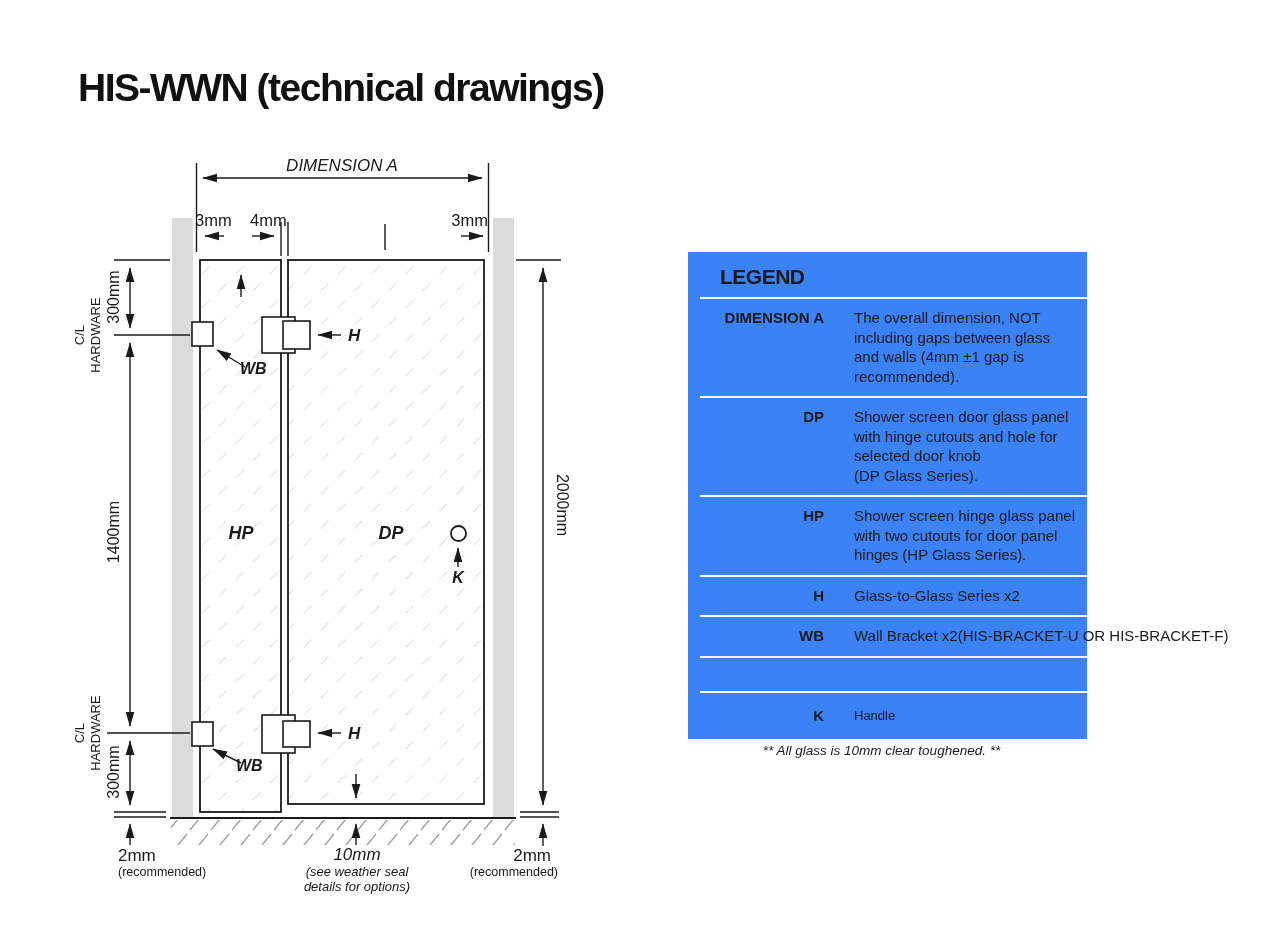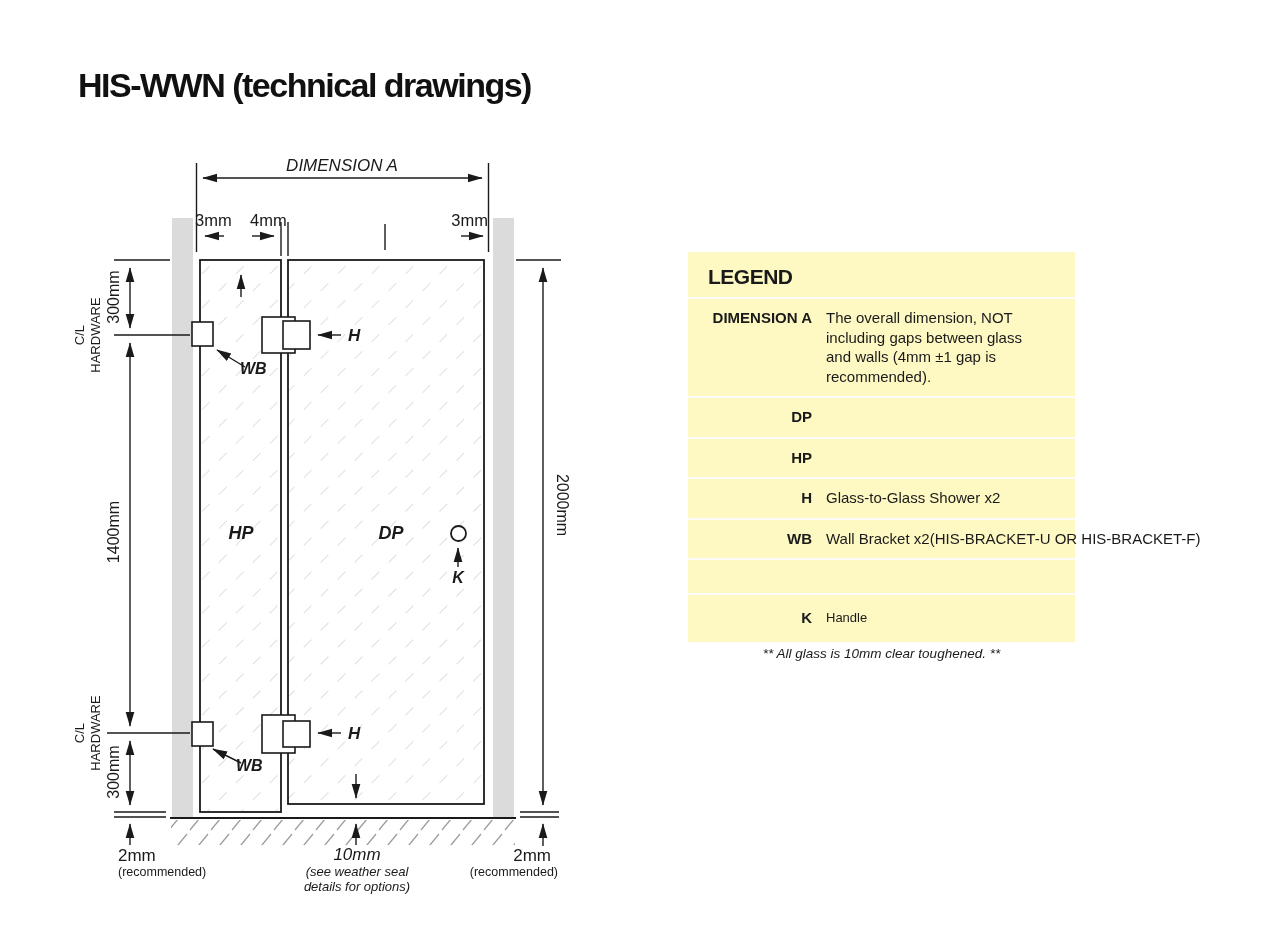--- a/index.html
+++ b/index.html
@@ -2,47 +2,47 @@
 <html><head>
 <meta charset="utf-8">
 <style>
   html,body{margin:0;padding:0;}
   body{
     width:1285px;height:944px;position:relative;background:#ffffff;
     font-family:"Liberation Sans", sans-serif;color:#1a1a1a;overflow:hidden;
   }
   .page-title{
     position:absolute;left:78px;top:66px;margin:0;
-    font-size:34px;font-weight:bold;letter-spacing:-1.5px;color:#111;
+    font-size:39px;font-weight:bold;letter-spacing:-1.5px;color:#111;
   }
   
   #drawing-svg{position:absolute;left:0;top:0;width:660px;height:944px;}
   .t{font-family:"Liberation Sans",sans-serif;fill:#1a1a1a;}
   .it{font-style:italic;}
   .b{font-weight:bold;}
   .ln{stroke:#1a1a1a;stroke-width:1.4;fill:none;}
   .thick{stroke-width:1.9;}
   
   .legend-wrap{position:absolute;left:688px;top:252px;width:387px;}
-  .legend-panel{background:#fef9c3;width:387px;}
+  .legend-panel{background:#3b82f6;width:387px;padding-left:12px;}
   .legend-header{
     font-size:21px;font-weight:bold;letter-spacing:-0.5px;
     padding:13px 0 8px 20px;border-bottom:2px solid #fbfbfb;
   }
   .legend-row{
     display:flex;align-items:flex-start;border-bottom:2px solid #fbfbfb;
     padding:9px 0 10px 0;
   }
   .legend-row:last-child{border-bottom:none;}
   .legend-row .term{
     width:124px;flex:0 0 124px;text-align:right;font-weight:bold;
     font-size:15px;line-height:19.5px;padding-left:0;
   }
   .legend-row .desc{
-    margin-left:14px;font-size:15px;line-height:19.5px;
+    margin-left:30px;font-size:15px;line-height:19.5px;
     white-space:pre;overflow:visible;
   }
   .legend-row.row-empty{min-height:14px;}
   .legend-row.row-k{padding:13px 0 14px 0;}
   .legend-row.row-k .desc{font-size:13px;}
   .legend-footnote{
     text-align:center;font-size:13.5px;font-style:italic;margin-top:4px;
     color:#1a1a1a;
   }
 </style>
@@ -179,27 +179,34 @@
 
     <div class="legend-row">
       <div class="term">DIMENSION A</div>
       <div class="desc">The overall dimension, NOT
 including gaps between glass
 and walls (4mm ±1 gap is
 recommended).</div>
     </div>
     <div class="legend-row">
       <div class="term">DP</div>
+      <div class="desc">Shower screen door glass panel
+with hinge cutouts and hole for
+selected door knob
+(DP Glass Series).</div>
     </div>
     <div class="legend-row">
       <div class="term">HP</div>
+      <div class="desc">Shower screen hinge glass panel
+with two cutouts for door panel
+hinges (HP Glass Series).</div>
     </div>
     <div class="legend-row">
       <div class="term">H</div>
-      <div class="desc">Glass-to-Glass Shower x2</div>
+      <div class="desc">Glass-to-Glass Series x2</div>
     </div>
     <div class="legend-row">
       <div class="term">WB</div>
       <div class="desc">Wall Bracket x2(HIS-BRACKET-U OR HIS-BRACKET-F)</div>
     </div>
     <div class="legend-row row-empty">
       <div class="term"></div>
       <div class="desc"></div>
     </div>
     <div class="legend-row row-k">

